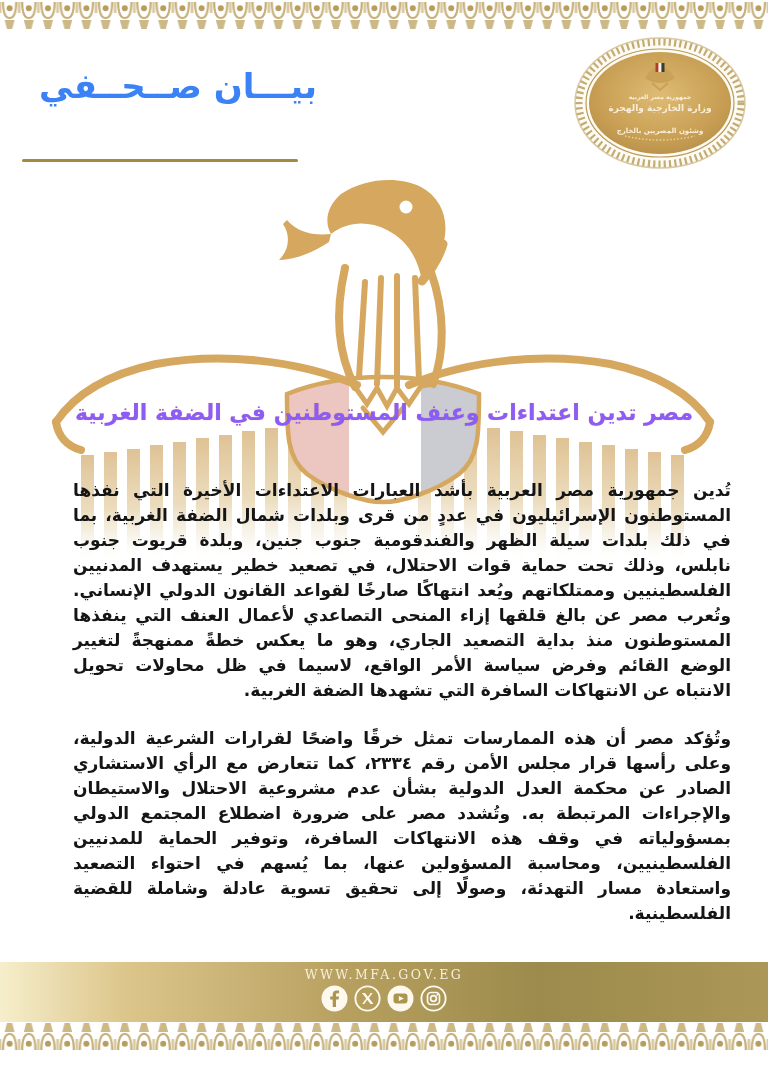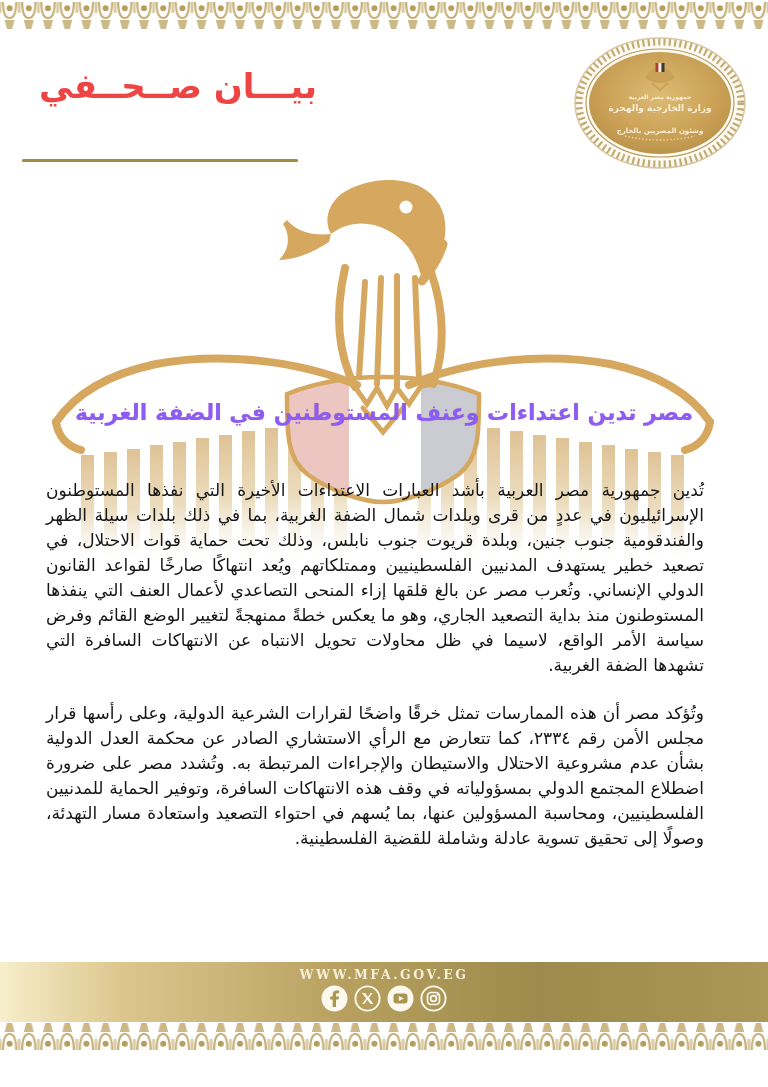--- a/index.html
+++ b/index.html
@@ -13,21 +13,21 @@
   .border-strip { position:absolute; left:0; width:768px; height:30px; }
   .border-top { top:0; }
   .border-bottom { top:1022px; }
   
   .header-block {
     position:absolute; top:66px; left:18px; width:320px;
     text-align:center; direction:rtl; color:#a28a45;
   }
   .press-title {
     font-size:34px; font-weight:bold; letter-spacing:1px;
-    color:#ef4444; line-height:1.2;
+    color:#3b82f6; line-height:1.2;
   }
   .dateline {
     margin-top:14px; font-size:17px; font-weight:bold; color:#a28a45;
   }
   .gold-rule {
     position:absolute; top:159px; left:22px; width:276px; height:3px;
     background:#a28a45; border-radius:2px;
   }
   
   .seal { position:absolute; top:36px; left:573px; width:174px; height:134px; }
@@ -43,34 +43,34 @@
   .emblem { position:absolute; top:172px; left:25px; width:715px; height:395px; z-index:1; pointer-events:none; }
   
   .headline {
     position:absolute; top:400px; left:40px; width:688px; z-index:3;
     direction:rtl; text-align:center;
     font-size:22px; font-weight:bold; color:#8b5cf6;
     text-shadow:0 0 1px rgba(177,36,28,.4);
   }
   
   .body-text {
-    position:absolute; top:478px; left:46px; width:658px; z-index:3;
+    position:absolute; top:478px; left:73px; width:658px; z-index:3;
     direction:rtl; text-align:justify;
-    font-size:17px; font-weight:normal; color:#151515; line-height:1.47;
+    font-size:17px; font-weight:bold; color:#151515; line-height:1.47;
   }
   .body-text p + p { margin-top:23px; }
   
   .footer-band {
     position:absolute; top:962px; left:0; width:768px; height:60px; z-index:2;
     background:linear-gradient(90deg,#f6eecb 0%,#dcc68c 16%,#b7a05f 45%,#9c8b4c 70%,#ab9757 100%);
     text-align:center;
   }
   .footer-site {
     margin-top:5px; font-family:"DejaVu Serif", serif;
-    font-size:12.5px; letter-spacing:2.5px; color:#f7efd9; font-weight:bold;
+    font-size:12.5px; letter-spacing:2.5px; color:#f7efd9; font-weight:normal;
   }
   .social-row {
     margin-top:3px; display:flex; justify-content:center; gap:6px;
   }
   .social-btn { width:27px; height:27px; cursor:pointer; }
 </style>
 </head>
 <body>
 
 <div class="page">

